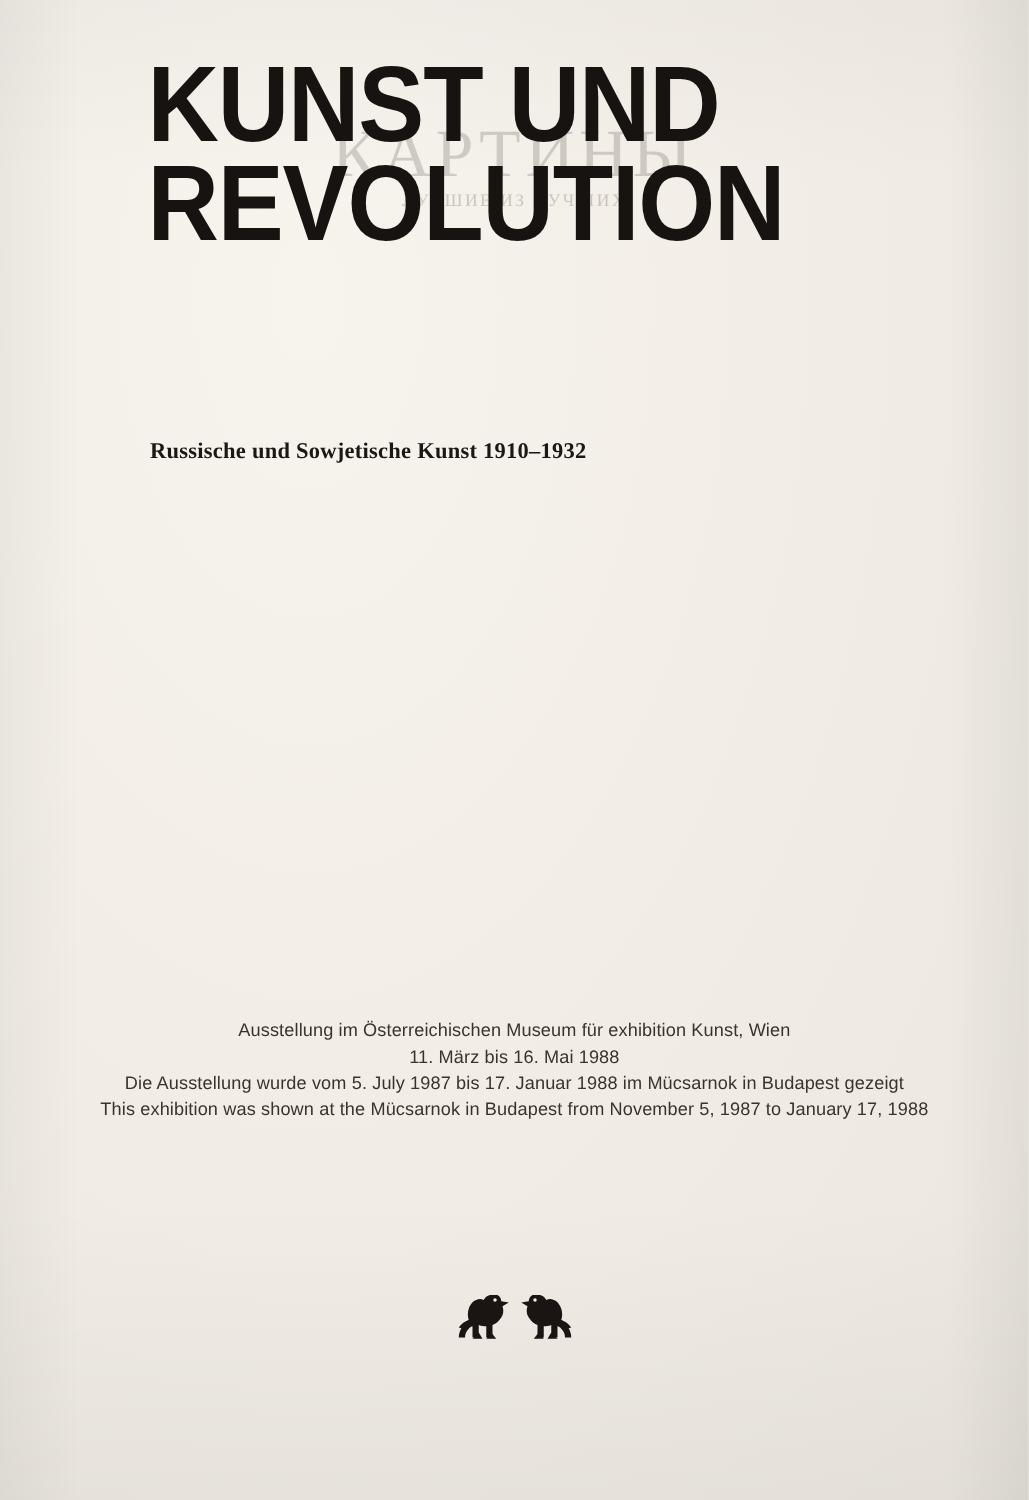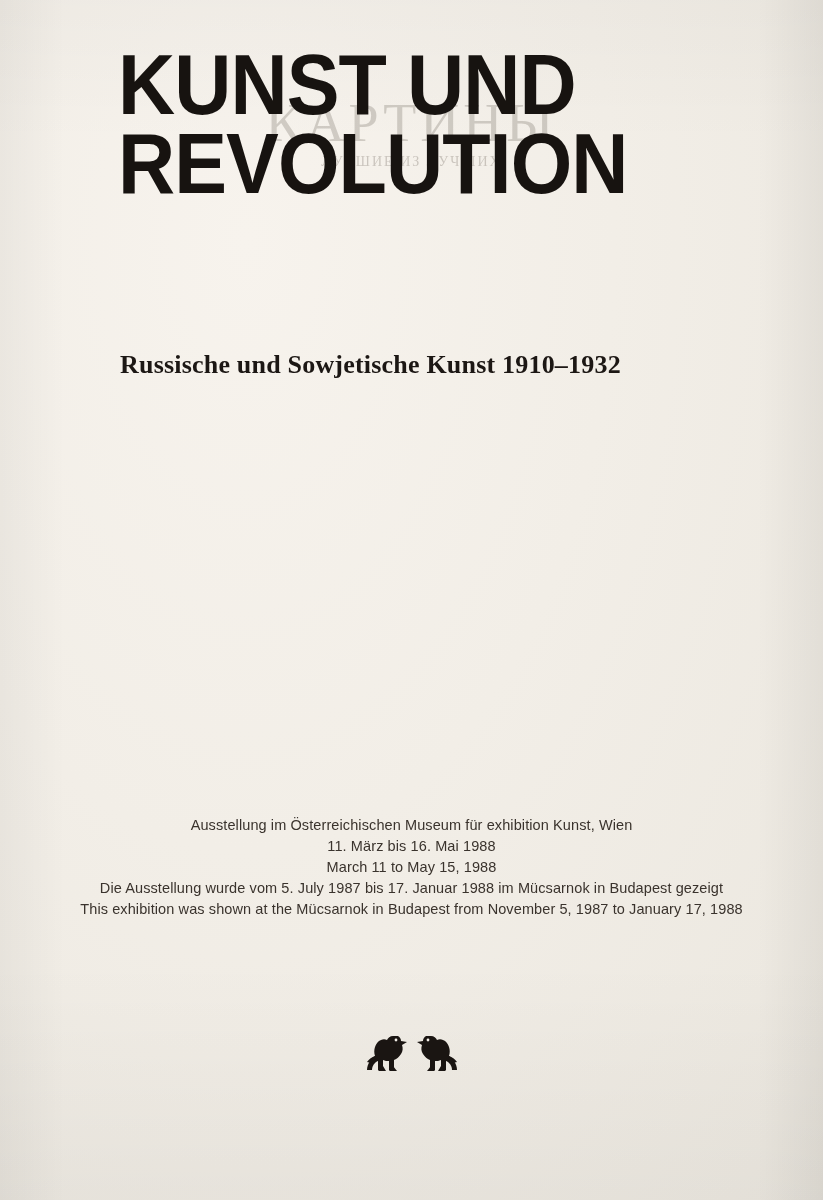--- a/index.html
+++ b/index.html
@@ -86,21 +86,21 @@
     font-size: 86px;
   }
 
   
   .subtitle {
     position: absolute;
     left: 120px;
     top: 350px;
     font-family: "Liberation Serif", serif;
     font-weight: 700;
-    font-size: 26px;
+    font-size: 18px;
     color: #1c1714;
     letter-spacing: 0.2px;
     white-space: nowrap;
     z-index: 4;
   }
 
   
   .info-block {
     position: absolute;
     left: 0;
@@ -145,21 +145,20 @@
   <div class="title-block">
     <div class="title-line title-line-1">KUNST UND</div>
     <div class="title-line title-line-2">REVOLUTION</div>
   </div>
 
   <div class="subtitle">Russische und Sowjetische Kunst 1910–1932</div>
 
   <div class="info-block">
     <div class="info-line">Ausstellung im Österreichischen Museum für exhibition Kunst, Wien</div>
     <div class="info-line">11. März bis 16. Mai 1988</div>
-    <div class="info-line">March 11 to May 15, 1988</div>
     <div class="info-line">Die Ausstellung wurde vom 5. July 1987 bis 17. Januar 1988 im Mücsarnok in Budapest gezeigt</div>
     <div class="info-line">This exhibition was shown at the Mücsarnok in Budapest from November 5, 1987 to January 17, 1988</div>
   </div>
 
   <div class="logo-block">
     <span>
       <svg width="46" height="44" viewBox="0 0 46 44" aria-hidden="true">
         <g fill="#1a1512">
           <path d="M30 6 c-3 0-5 2-6 4 c-2-1-4-1-6 0 c-3 1-5 4-6 7 c-1 3-1 6 0 9 c-2 1-4 3-5 5 c-2 3-3 6-3 9 l5 0 c0-3 1-5 3-7 c1-1 2-2 3-2 l0 9 l5 0 l0-10 c2 1 4 1 6 1 l0 9 l5 0 l0-10 c3-1 5-3 7-6 c2-3 2-6 1-9 l5-3 l-6-1 c0-2-1-4-3-5 z"></path>
           <circle cx="33" cy="10" r="1.4" fill="#f2eee7"></circle>

